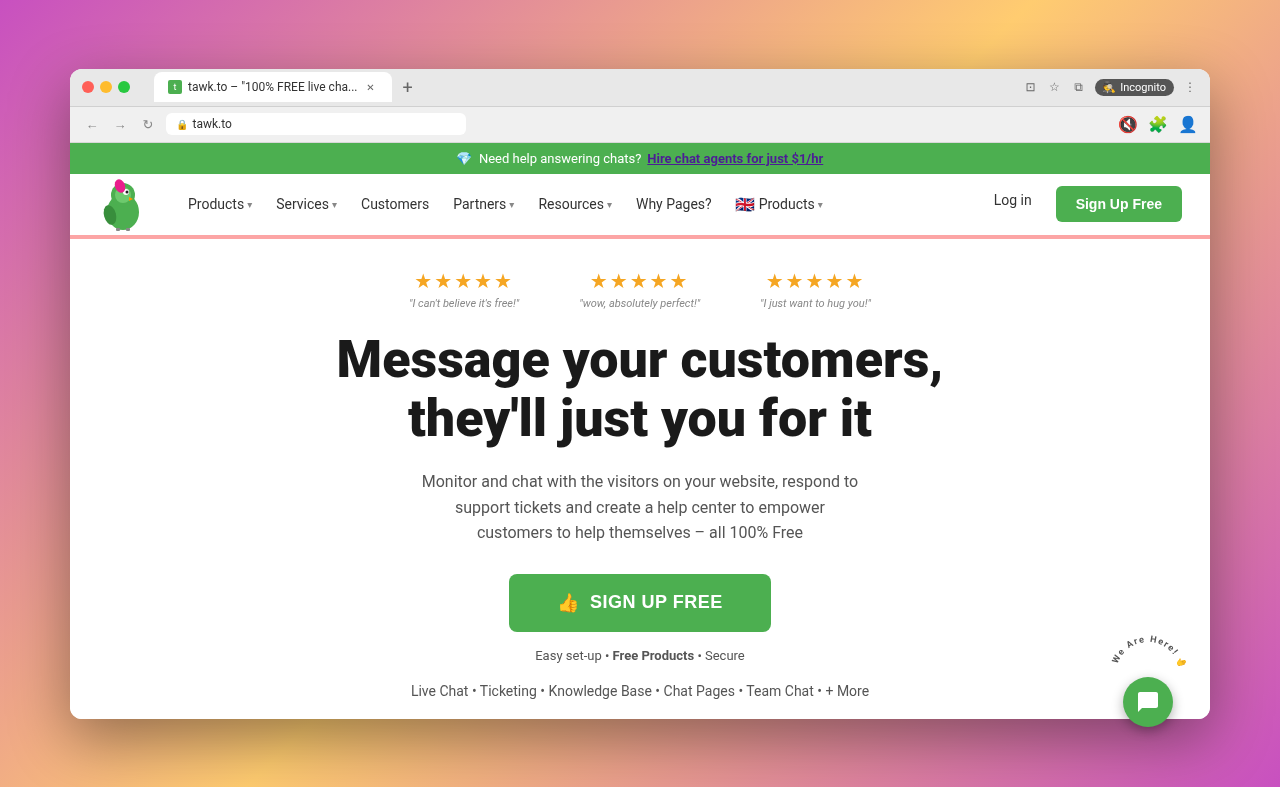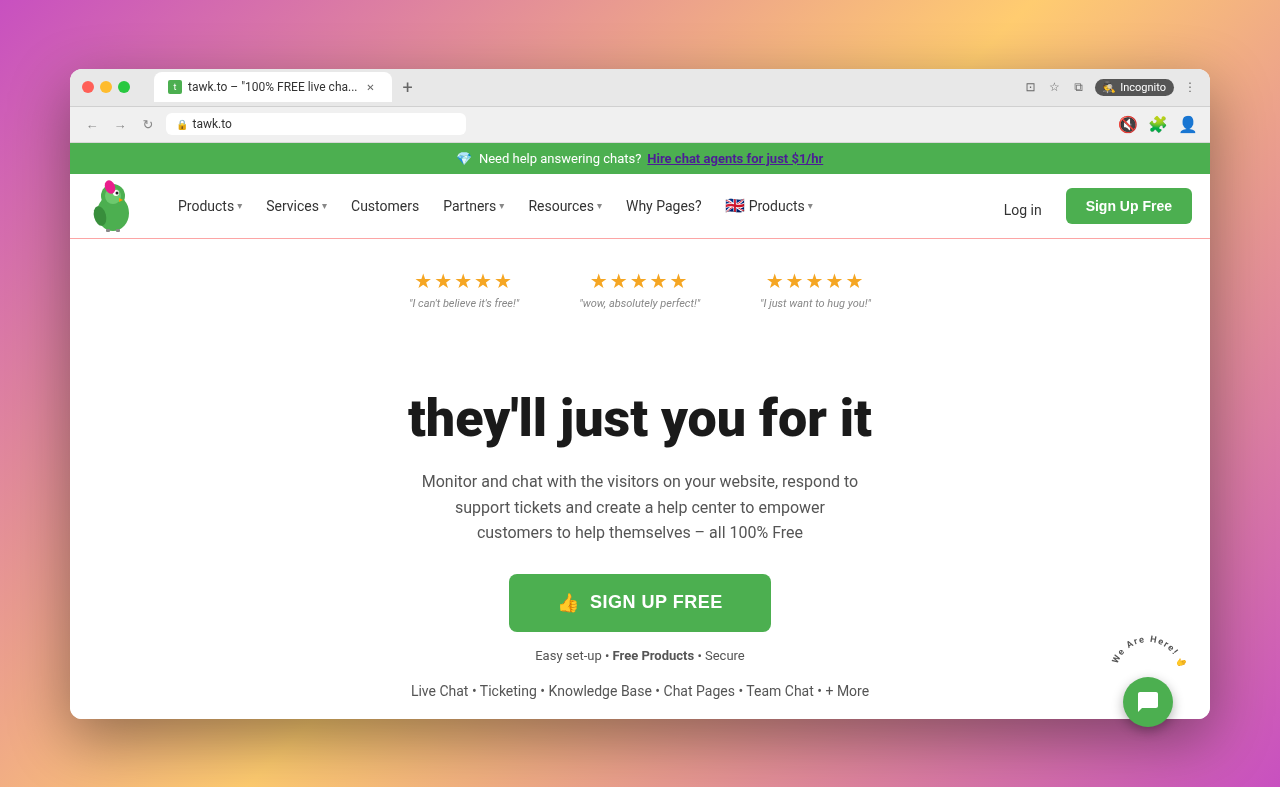--- a/index.html
+++ b/index.html
@@ -192,23 +192,23 @@
     .announcement-bar a {
       color: #4c1d95;
       font-weight: bold;
       text-decoration: underline;
     }
 
     
     .navbar {
       display: flex;
       align-items: center;
-      padding: 0 18px;
+      padding: 0 28px;
       height: 65px;
-      border-bottom: 1px solid #fca5a5;
+      border-bottom: 4px solid #fca5a5;
       background: #fff;
     }
     .logo {
       display: flex;
       align-items: center;
       margin-right: 30px;
     }
     .logo-bird {
       width: 50px;
       height: 55px;
@@ -226,21 +226,21 @@
       gap: 3px;
       padding: 6px 10px;
       font-size: 14px;
       color: #333;
       cursor: pointer;
       border-radius: 4px;
     }
     .nav-chevron { font-size: 10px; color: #888; }
     .nav-actions {
       display: flex;
-      align-items: flex-end;
+      align-items: flex-start;
       gap: 12px;
     }
     .login-btn {
       font-size: 14px;
       color: #333;
       cursor: pointer;
       padding: 6px 12px;
     }
     .signup-btn {
       background: #4caf50;
@@ -472,21 +472,21 @@
           <div class="stars">★★★★★</div>
           <div class="star-quote">"wow, absolutely perfect!"</div>
         </div>
         <div class="star-group">
           <div class="stars">★★★★★</div>
           <div class="star-quote">"I just want to hug you!"</div>
         </div>
       </div>
 
       <h1 class="hero-title">
-        <br>
+        <span>Message your customers,</span><br>
         <span>they'll just you for it</span>
       </h1>
 
       <p class="hero-subtitle">Monitor and chat with the visitors on your website, respond to support tickets and create a help center to empower customers to help themselves – all 100% Free</p>
 
       <div>
         <button class="cta-button">
           <span>👍</span>
           <span>SIGN UP FREE</span>
         </button>

